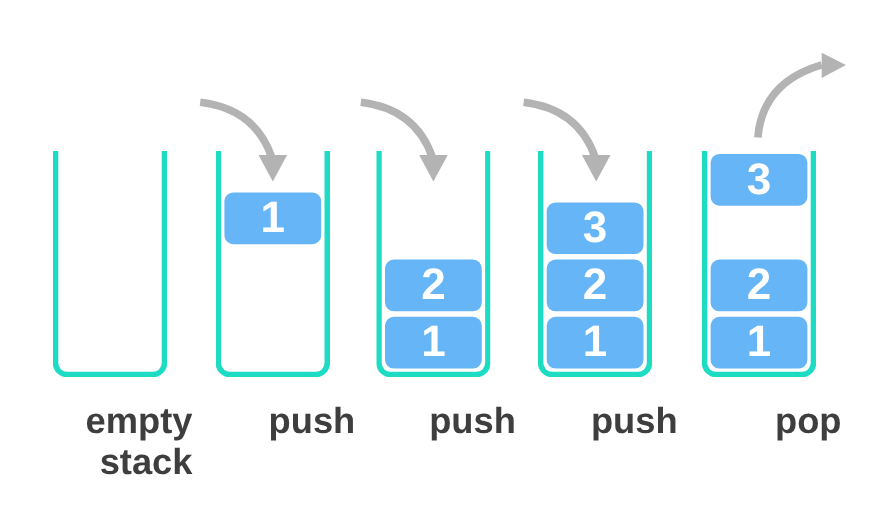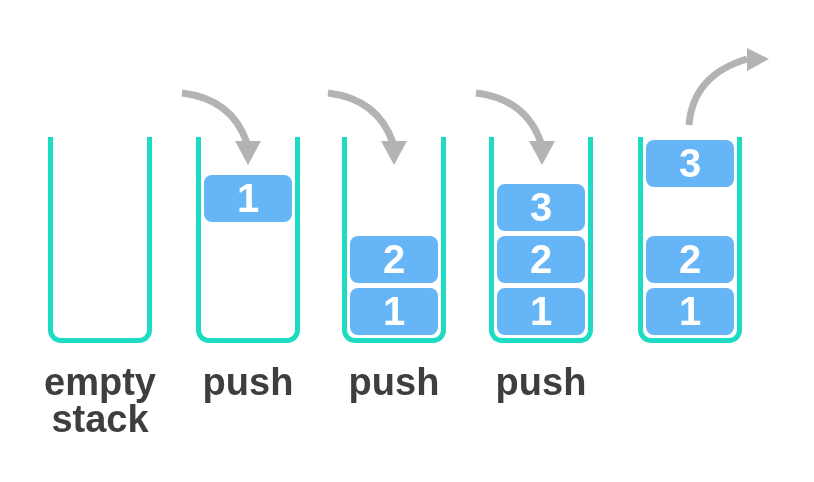--- a/index.html
+++ b/index.html
@@ -48,22 +48,22 @@
   .pos-bottom  { top: 288px; }
   .pos-middle  { top: 236px; }
   .pos-top     { top: 184px; }
   .pos-falling { top: 175px; }
   .pos-mouth   { top: 140px; }
   .stage-label {
     position: absolute;
     top: 364px;
     left: -23px;
     width: 150px;
-    text-align: center;
-    font-size: 38px;
+    text-align: right;
+    font-size: 33px;
     line-height: 37px;
     font-weight: bold;
     color: var(--label, #3e3e3e);
   }
   .arrow { position: absolute; }
   .arrow path    { stroke: var(--arrow, #b3b3b3); stroke-width: 7; fill: none; }
   .arrow polygon { fill: var(--arrow, #b3b3b3); }
 </style>
 </head>
 <body>
@@ -94,20 +94,21 @@
     <div class="block pos-middle">2</div>
     <div class="block pos-bottom">1</div>
     <div class="stage-label">push</div>
   </div>
 
   <div class="stage" style="left:638px">
     <div class="cup"></div>
     <div class="block pos-mouth">3</div>
     <div class="block pos-middle">2</div>
     <div class="block pos-bottom">1</div>
+    <div class="stage-label">pop</div>
   </div>
 
   <svg class="arrow" style="left:177px;top:87px" width="90" height="85" viewBox="0 0 90 85" aria-hidden="true">
     <path d="M5,6 Q55,12 70,56"></path>
     <polygon points="58,54 84,54 71,78"></polygon>
   </svg>
   <svg class="arrow" style="left:323px;top:87px" width="90" height="85" viewBox="0 0 90 85" aria-hidden="true">
     <path d="M5,6 Q55,12 70,56"></path>
     <polygon points="58,54 84,54 71,78"></polygon>
   </svg>

